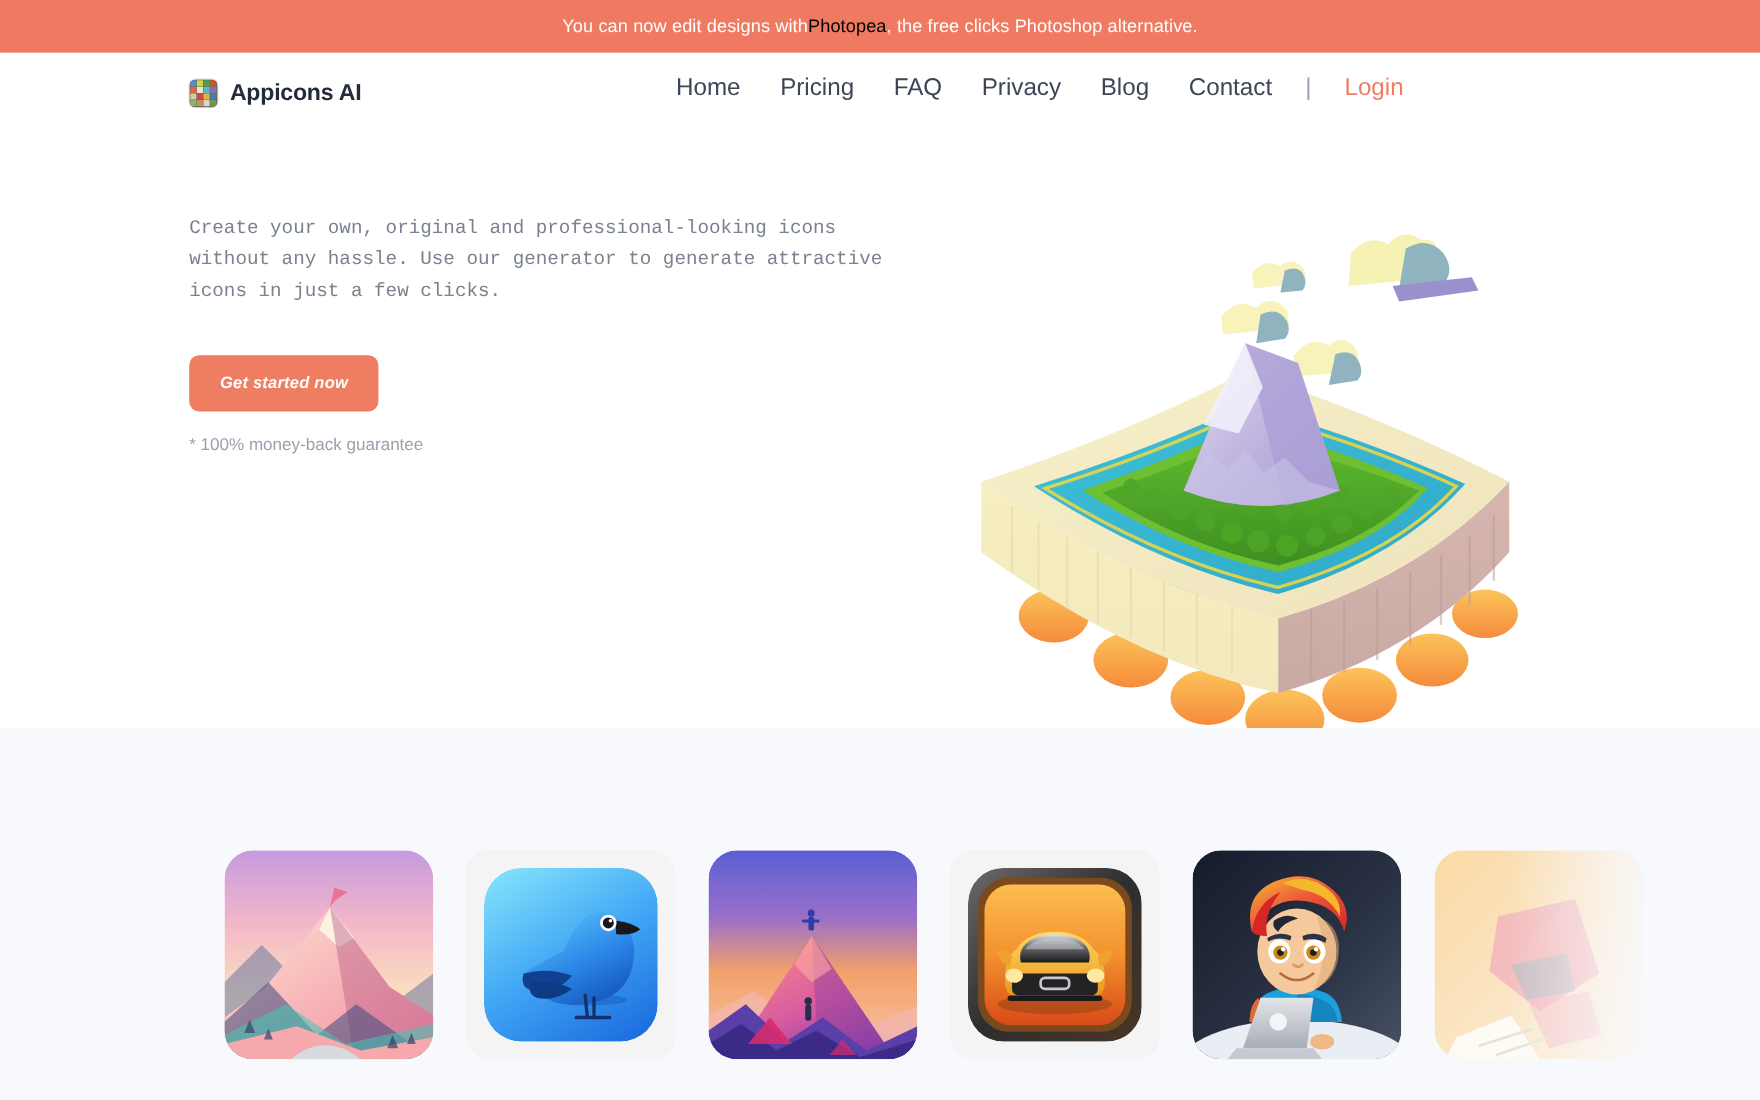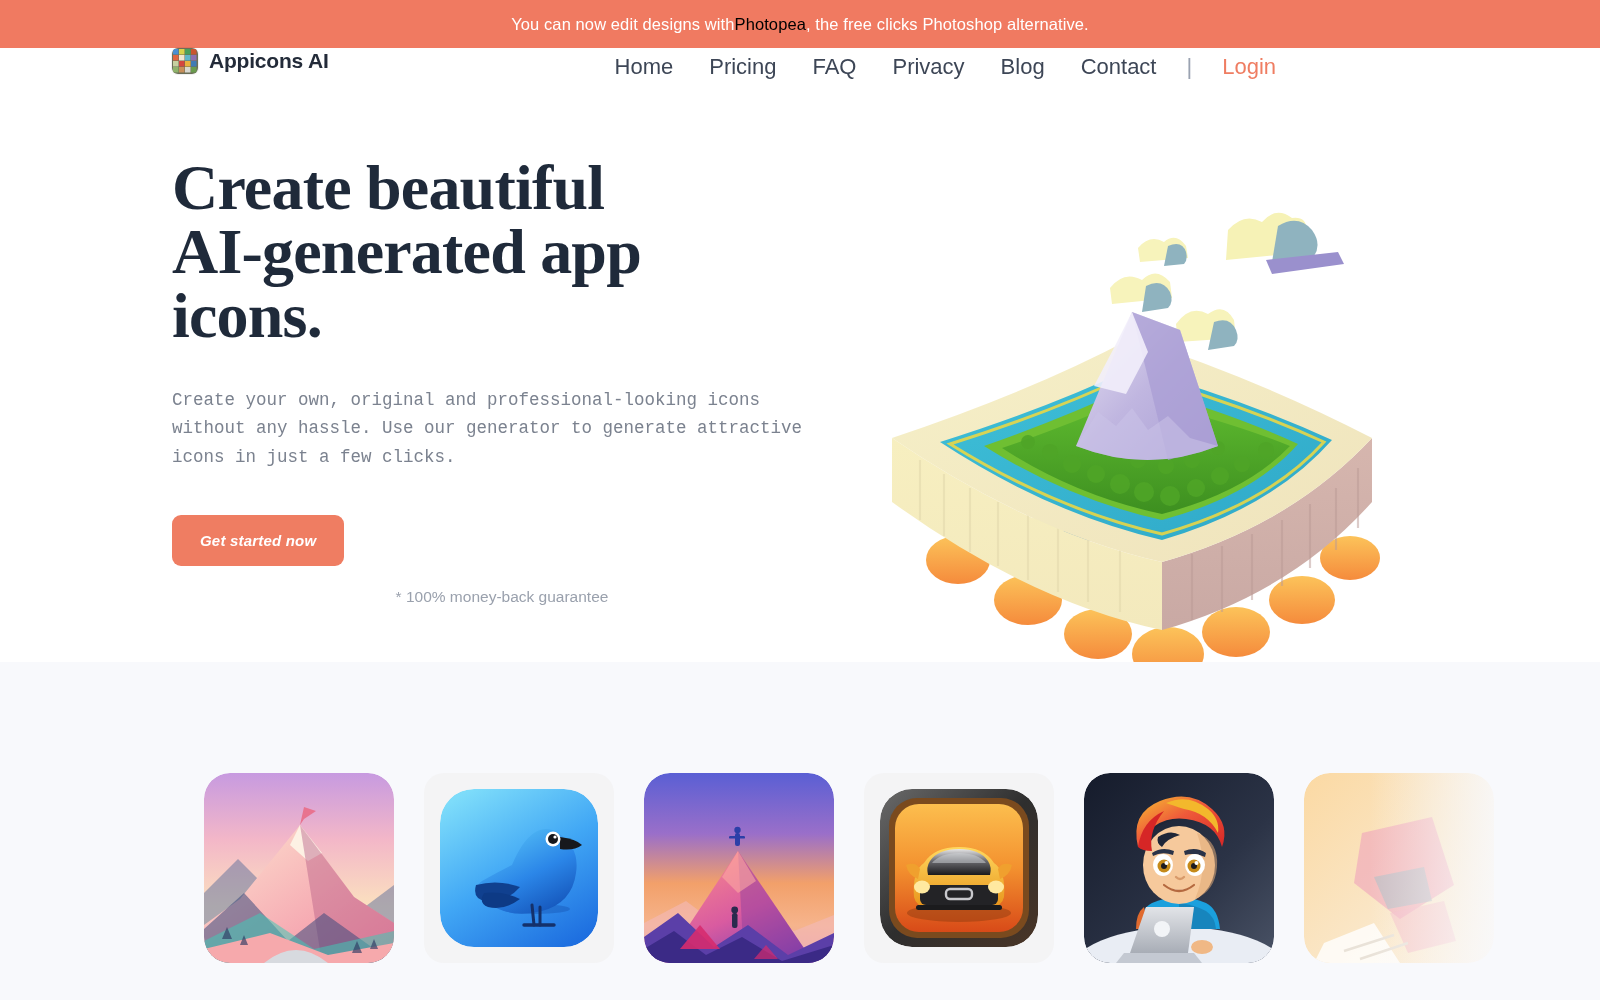--- a/index.html
+++ b/index.html
@@ -27,21 +27,21 @@
     color: #000000;
     font-weight: 400;
     text-decoration: none;
     text-align: right;
   }
 
   
   .header {
     height: 50px;
     display: flex;
-    align-items: flex-start;
+    align-items: flex-end;
     background: #ffffff;
     padding: 0 0 0 172px;
   }
   .brand {
     display: flex;
     align-items: center;
     gap: 11px;
     text-decoration: none;
   }
   .brand-mark {
@@ -121,21 +121,20 @@
     border-radius: 9px;
     padding: 17px 28px;
     cursor: pointer;
     font-family: "Liberation Sans", sans-serif;
     font-style: italic;
   }
   .guarantee {
     margin-top: 22px;
     font-size: 15.5px;
     color: #9aa1ad;
-    text-align: center;
   }
 
   .hero-art {
     position: absolute;
     left: 880px;
     top: 104px;
     width: 500px;
     height: 480px;
   }
 
@@ -230,25 +229,20 @@
     <a href="#">Privacy</a>
     <a href="#">Blog</a>
     <a href="#">Contact</a>
     <a class="sep">|</a>
     <a class="login" href="#">Login</a>
   </nav>
 </div>
 
 <section class="hero">
   <div class="hero-copy">
-    <h1 class="hero-title">
-      <span>Create beautiful</span><br>
-      <span>AI-generated app</span><br>
-      <span>icons.</span>
-    </h1>
     <p class="hero-sub">Create your own, original and professional-looking icons without any hassle. Use our generator to generate attractive icons in just a few clicks.</p>
     <button class="cta">Get started now</button>
     <p class="guarantee">* 100% money-back guarantee</p>
   </div>
 
   <div class="hero-art">
     <svg width="500" height="480" viewBox="0 0 500 480">
       <defs>
         <linearGradient id="sideL" x1="0" y1="0" x2="0" y2="1">
           <stop offset="0" stop-color="#f7efc0"></stop>

